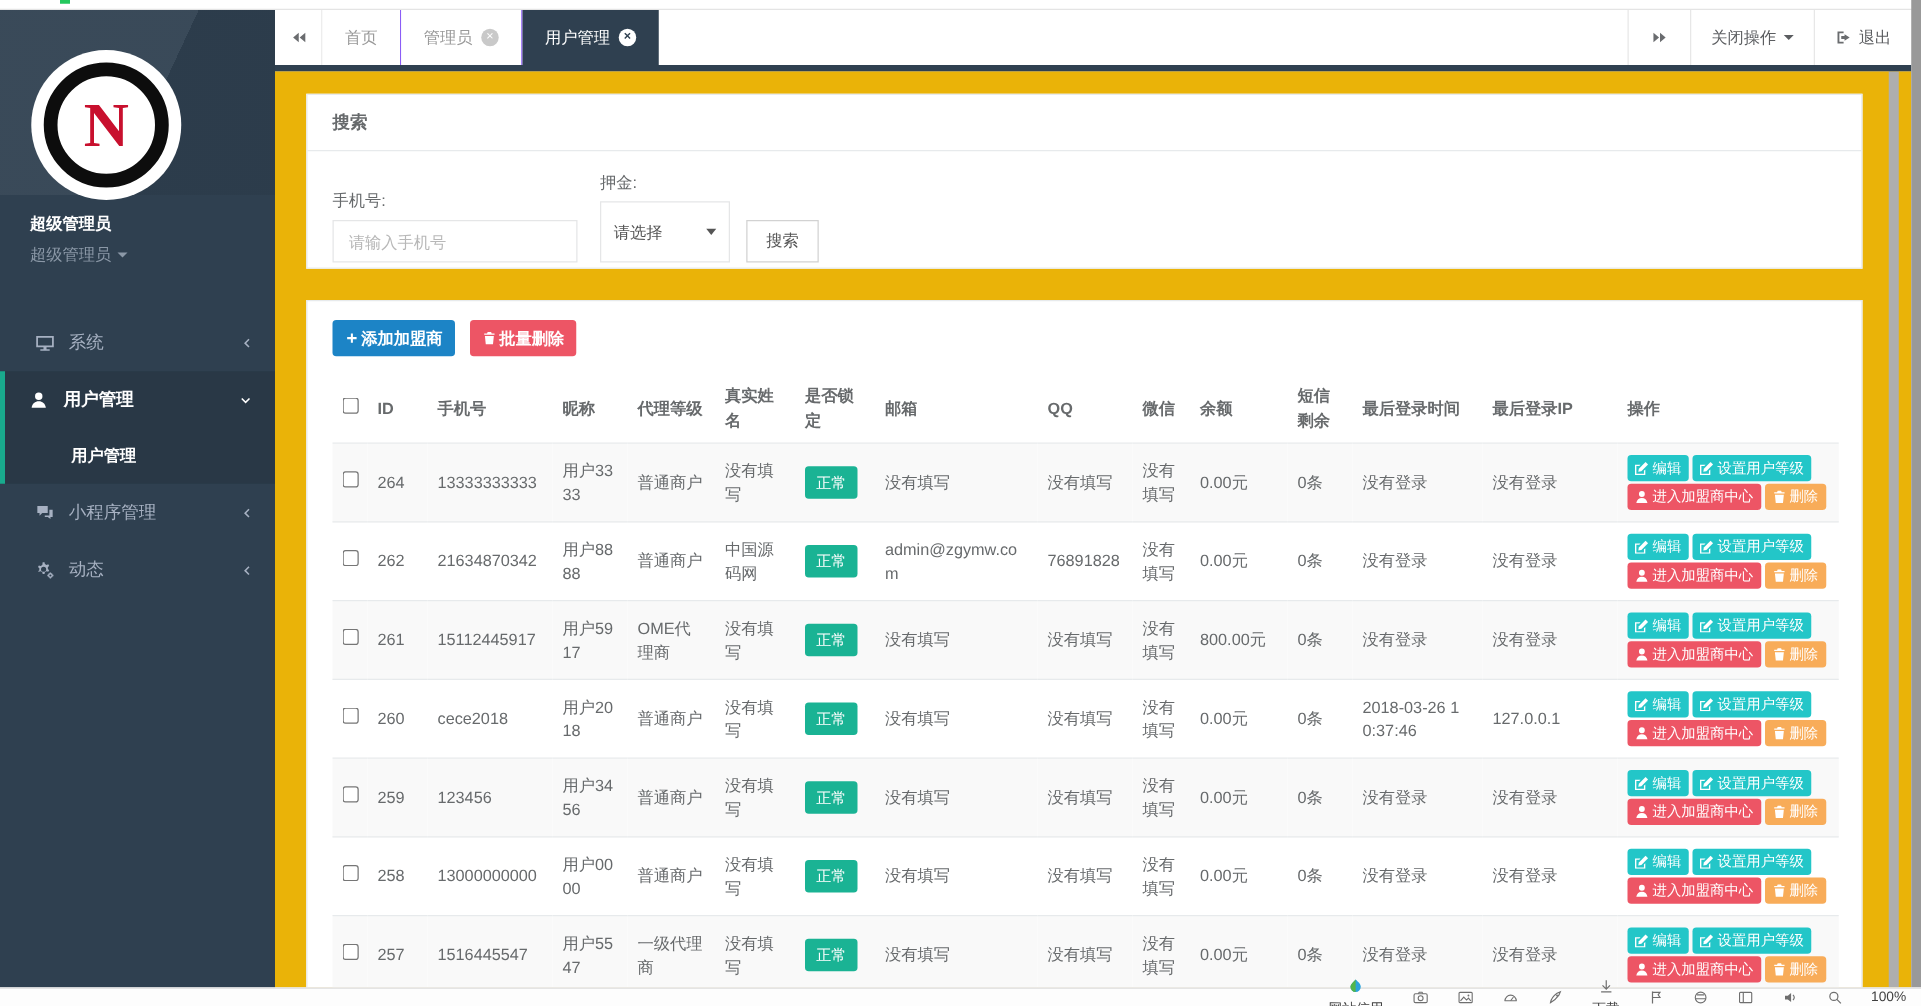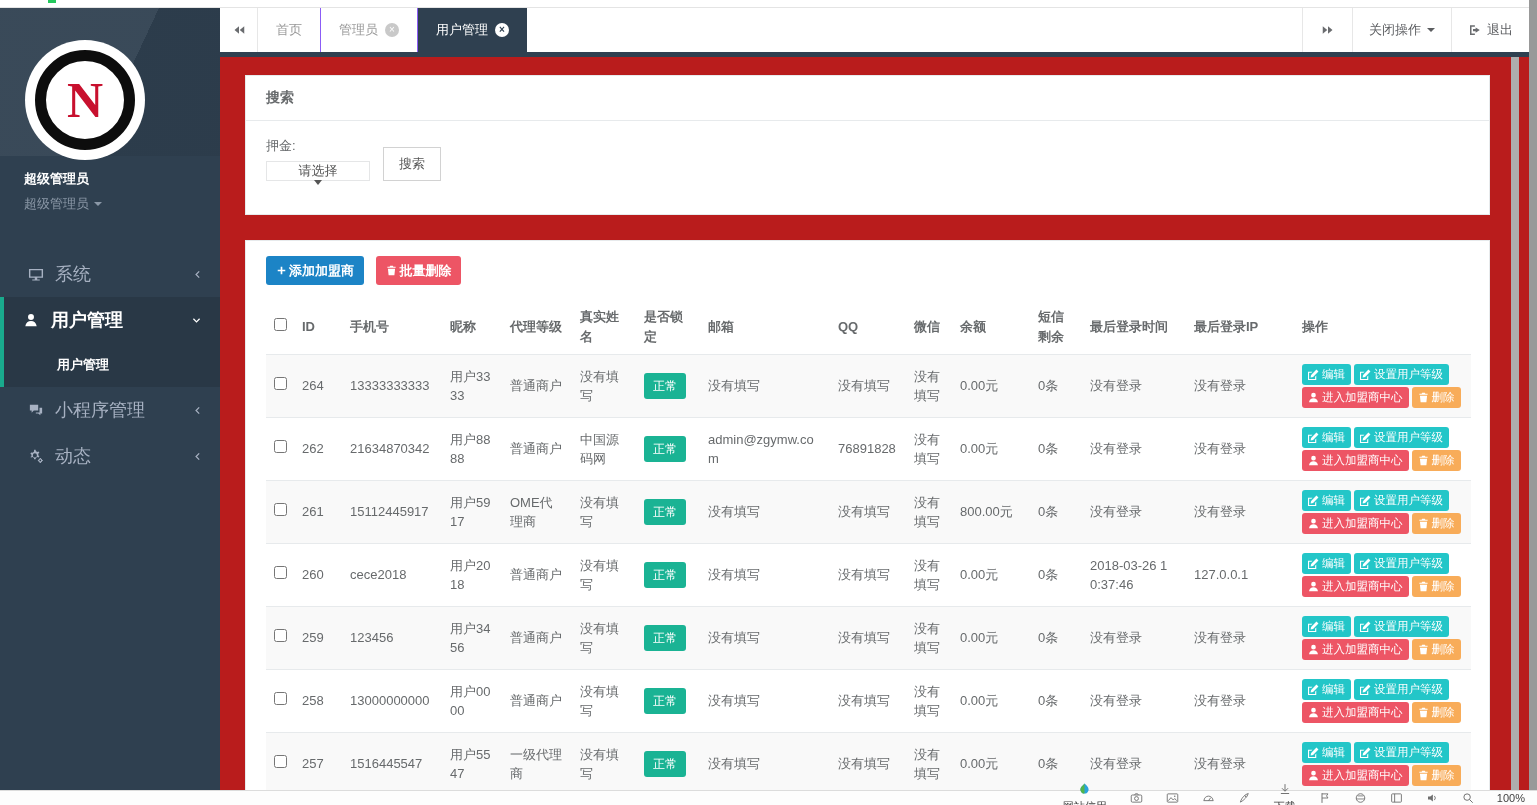--- a/index.html
+++ b/index.html
@@ -15,21 +15,21 @@
   .sidebar{position:absolute;left:0;top:8px;width:220px;height:782px;background:#2f4050;z-index:4;}
   .brand{position:relative;height:148px;background:linear-gradient(115deg,rgba(255,255,255,.05) 0%,rgba(255,255,255,.05) 55%,rgba(0,0,0,.06) 55%);}
   .logo{position:absolute;left:25px;top:32px;width:120px;height:120px;background:#fff;border-radius:50%;display:flex;align-items:center;justify-content:center;z-index:2;}
   .logo-ring{width:100px;height:100px;border:11px solid #0d0d0d;border-radius:50%;background:#fff;display:flex;align-items:center;justify-content:center;box-sizing:border-box;}
   .logo-letter{font-family:"Liberation Serif","DejaVu Serif",serif;font-weight:700;font-size:50px;color:#c8102e;line-height:1;}
   .profile{padding:14px 0 0 24px;position:relative;z-index:2;}
   .profile-name{color:#fff;font-size:13px;font-weight:700;}
   .profile-role{color:#8b98a7;font-size:13px;margin-top:7px;display:flex;align-items:center;gap:5px;}
   .caret-down{width:0;height:0;border-left:4px solid transparent;border-right:4px solid transparent;border-top:4px solid #8b98a7;}
   .menu{margin-top:38px;}
-  .mi{height:46px;display:flex;align-items:center;padding-left:24px;color:#a7b1c2;font-size:18px;border-left:4px solid transparent;box-sizing:border-box;}
+  .mi{height:46px;display:flex;align-items:center;padding-left:24px;color:#a7b1c2;font-size:14px;border-left:4px solid transparent;box-sizing:border-box;}
   .mi .mi-icon{width:18px;margin-right:9px;display:flex;align-items:center;}
   .mi .mi-label{flex:1;}
   .mi .chev{margin-right:18px;display:flex;}
   .group-active{background:#293846;border-left:4px solid #19aa8d;}
   .group-active .mi{border-left:none;padding-left:20px;color:#fff;font-weight:600;}
   .sub{height:44px;display:flex;align-items:center;padding-left:53px;color:#fff;font-weight:700;font-size:13px;}
 
   
   .main-tabs{position:absolute;left:220px;top:8px;width:1309px;height:44px;background:#fff;display:flex;align-items:stretch;z-index:3;}
   .tabnav{width:38px;border-right:1px solid #e7e7e7;display:flex;align-items:center;justify-content:center;background:#fff;border:none;border-right:1px solid #e7e7e7;}
@@ -37,31 +37,31 @@
   .tab.active{background:#2f4050;color:#fff;border-right:none;}
   .tab-close{width:14px;height:14px;border-radius:50%;background:#c9c9c9;color:#fff;font-size:10px;line-height:14px;text-align:center;display:inline-block;}
   .tab.active .tab-close{background:#fff;color:#2f4050;font-weight:700;}
   .tabs-spacer{flex:1;}
   .tabnav-r{width:50px;border-left:1px solid #e7e7e7;display:flex;align-items:center;justify-content:center;background:#fff;border-top:none;border-bottom:none;border-right:none;}
   .close-ops,.logout{display:flex;align-items:center;gap:6px;padding:0 16px;border:none;border-left:1px solid #e7e7e7;color:#5b5d60;font-size:13px;background:#fff;}
   .caret-dark{width:0;height:0;border-left:4px solid transparent;border-right:4px solid transparent;border-top:4px solid #5b5d60;}
   .dark-strip{position:absolute;left:220px;top:52px;width:1309px;height:5px;background:#2f4050;z-index:3;}
 
   
-  .content{position:absolute;left:220px;top:57px;width:1309px;height:733px;background:#b91c1c;overflow:hidden;z-index:2;}
+  .content{position:absolute;left:220px;top:57px;width:1309px;height:733px;background:#eab308;overflow:hidden;z-index:2;}
   .panel{position:absolute;background:#fff;border:1px solid #e7eaec;box-sizing:border-box;}
   .search-panel{left:25px;top:18px;width:1245px;height:140px;}
   .panel-head{padding:13px 20px;border-bottom:1px solid #e7eaec;font-size:14px;font-weight:700;color:#676a6c;}
   .panel-body{padding:16px 20px;}
   .form-row{display:flex;gap:10px;align-items:flex-end;}
   .fg{display:flex;flex-direction:column;gap:6px;}
   .fg label{font-size:13px;color:#676a6c;}
   .text-input{width:196px;height:34px;border:1px solid #e5e6e7;padding:0 12px;font-size:13px;color:#333;box-sizing:border-box;outline:none;}
   .text-input::placeholder{color:#b8b8b8;}
-  .select{width:104px;height:20px;border:1px solid #e5e6e7;display:flex;align-items:center;justify-content:space-between;padding:0 10px;font-size:13px;color:#555;box-sizing:border-box;background:#fff;flex-direction:column;}
+  .select{width:104px;height:49px;border:1px solid #e5e6e7;display:flex;align-items:center;justify-content:space-between;padding:0 10px;font-size:13px;color:#555;box-sizing:border-box;background:#fff;}
   .sel-caret{width:0;height:0;border-left:4px solid transparent;border-right:4px solid transparent;border-top:5px solid #555;}
   .btn-search{height:34px;padding:0 15px;background:#fff;border:1px solid #d2d2d2;font-size:13px;color:#555;margin-left:3px;}
 
   .table-panel{left:25px;top:183px;width:1245px;height:680px;}
   .tp-body{padding:15px 20px;}
   .btn-add,.btn-batch{color:#fff;border:none;border-radius:3px;height:29px;padding:0 10px;font-size:13px;display:inline-flex;align-items:center;gap:2px;font-weight:700;}
   .btn-add{background:#1c84c6;}
   .btn-batch{background:#ed5565;margin-left:8px;text-align:center;}
 
   table{width:1205px;table-layout:fixed;border-collapse:collapse;margin-top:14px;font-size:13px;color:#676a6c;}
@@ -203,20 +203,24 @@
     </button>
   </div>
   <div class="dark-strip"></div>
 
   <div class="content">
 
     <div class="panel search-panel">
       <div class="panel-head">搜索</div>
       <div class="panel-body">
         <div class="form-row">
+          <div class="fg" style="margin-right:8px;">
+            <label>手机号:</label>
+            <input class="text-input" type="text" placeholder="请输入手机号" style="">
+          </div>
           <div class="fg">
             <label>押金:</label>
             <div class="select">
               <span>请选择</span>
               <span class="sel-caret"></span>
             </div>
           </div>
           <button class="btn-search">搜索</button>
         </div>
       </div>

